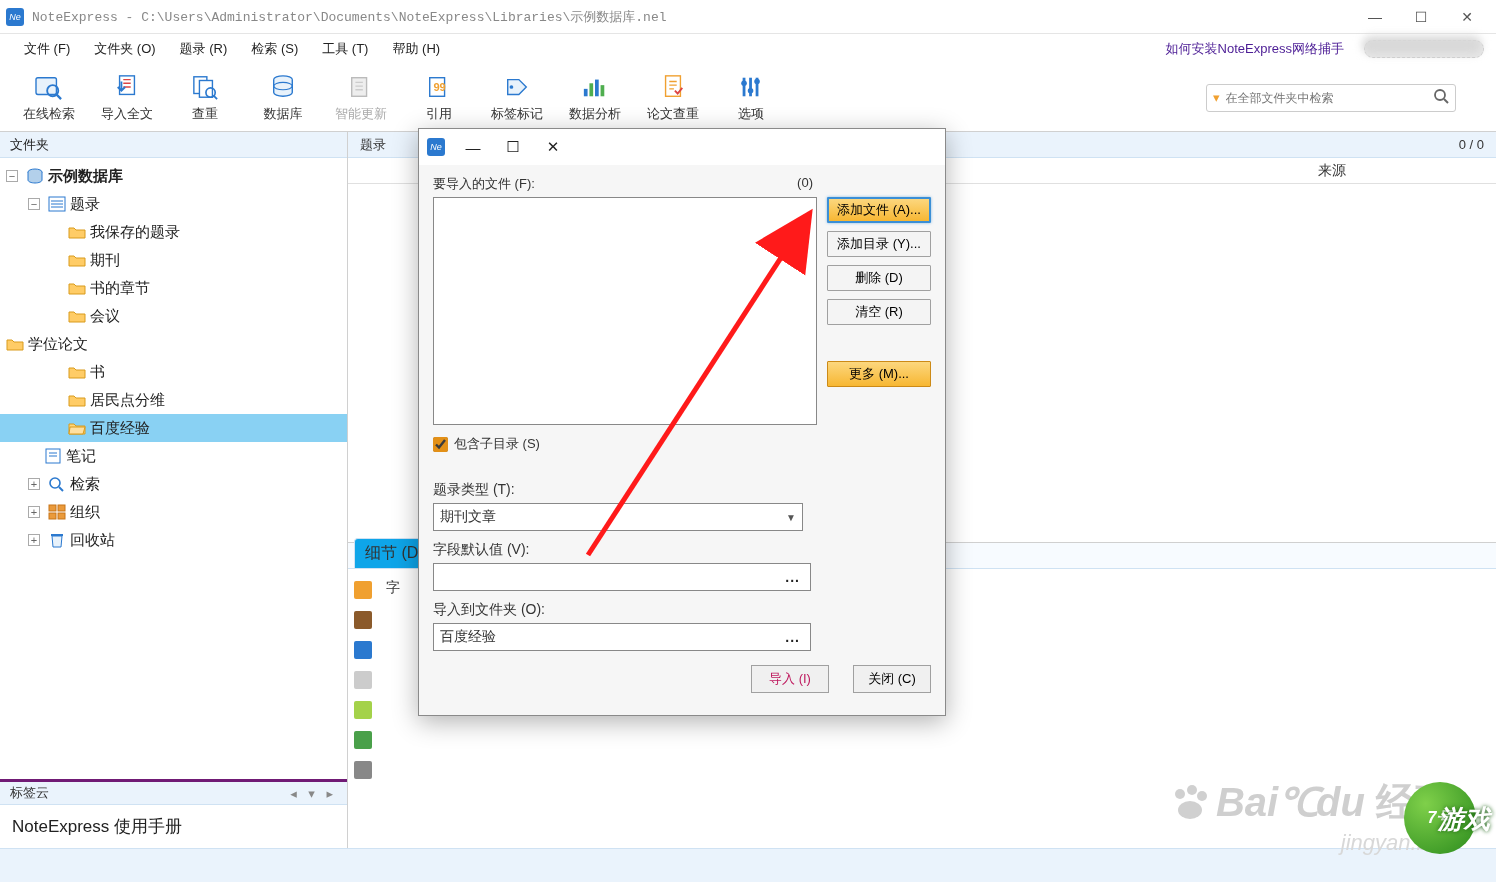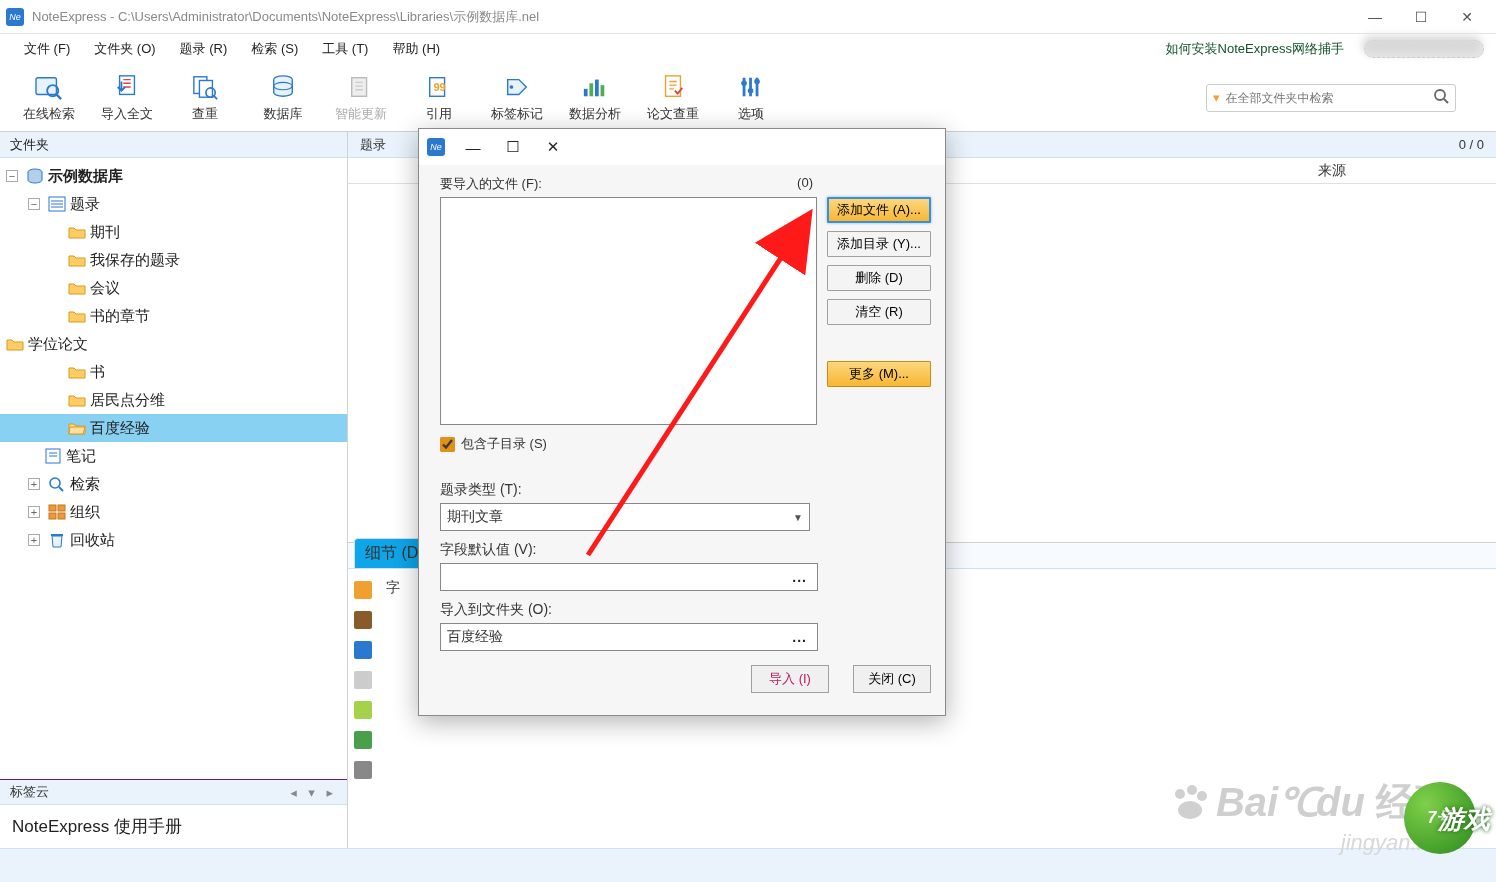--- a/index.html
+++ b/index.html
@@ -1,29 +1,29 @@
 <!DOCTYPE html>
 <html><head>
 <meta charset="utf-8">
 <style>
 * { margin: 0; padding: 0; box-sizing: border-box; font-family: "Microsoft YaHei", "Segoe UI", sans-serif; }
 body { width: 1496px; height: 882px; background: #fff; font-size: 13px; color: #333; overflow: hidden; position: relative; }
 
 
 .titlebar { height: 34px; display: flex; align-items: center; padding: 0 6px; background: #fff; border-bottom: 1px solid #e5e5e5; }
 .titlebar .app-icon { width: 18px; height: 18px; background: #2b79cf; border-radius: 3px; margin-right: 8px; display: flex; align-items: center; justify-content: center; color: #fff; font-size: 9px; font-style: italic; }
-.titlebar .title-text { color: #888; font-size: 13px; flex: 1; }
+.titlebar .title-text { color: #888; font-size: 13px; flex: 1; font-family: Liberation Mono, monospace; }
 .titlebar .win-ctrls { display: flex; gap: 0; }
 .titlebar .win-btn { width: 46px; height: 28px; display: flex; align-items: center; justify-content: center; color: #555; font-size: 14px; }
 
 
 .menubar { height: 30px; display: flex; align-items: center; padding: 0 12px; background: #fff; }
 .menubar .menu-item { padding: 4px 12px; color: #222; font-size: 13px; }
 .menubar .spacer { flex: 1; }
-.menubar .help-link { color: #14532d; font-size: 13px; padding: 4px 12px; }
+.menubar .help-link { color: #4c1d95; font-size: 13px; padding: 4px 12px; }
 .menubar .user-box { width: 120px; height: 18px; background: #e8e8e8; border: 1px dashed #ccc; margin-left: 8px; border-radius: 9px; }
 
 
 .toolbar { height: 68px; display: flex; align-items: center; padding: 0 10px; background: #fff; border-bottom: 1px solid #d0d0d0; }
 .tool-btn { width: 78px; height: 60px; display: flex; flex-direction: column; align-items: center; justify-content: center; gap: 4px; color: #333; border-radius: 2px; }
 .tool-btn.disabled { color: #aaa; }
 .tool-btn .ticon { width: 32px; height: 28px; display: flex; align-items: center; justify-content: center; }
 .tool-btn svg { width: 30px; height: 26px; }
 .toolbar .search-wrap { margin-left: auto; margin-right: 30px; width: 250px; height: 28px; border: 1px solid #ccc; border-radius: 3px; display: flex; align-items: center; padding: 0 6px; gap: 6px; }
 .toolbar .search-wrap input { border: none; outline: none; flex: 1; font-size: 12px; color: #555; background: transparent; }
@@ -35,21 +35,21 @@
 .side-header { height: 26px; background: #eaf3fc; border-bottom: 1px solid #cfe2f3; display: flex; align-items: center; padding: 4px 10px; font-size: 13px; color: #222; }
 
 .tree { flex: 1; overflow: auto; padding: 4px 0; }
 .tree-row { display: flex; align-items: center; height: 28px; padding-left: 6px; gap: 4px; font-size: 15px; color: #222; }
 .tree-row.selected { background: #89d1f3; }
 .tree-toggle { width: 12px; text-align: center; color: #666; font-size: 11px; border: 1px solid #aaa; height: 12px; line-height: 10px; margin-right: 4px; }
 .tree-icon { width: 18px; height: 16px; display: inline-flex; align-items: center; justify-content: center; }
 .folder-ico { fill: #ffcc66; stroke: #d99b1c; }
 .db-ico { fill: #b3d0eb; stroke: #2b79cf; }
 
-.tagcloud-header { height: 26px; background: #eaf3fc; border-top: 1px solid #701a75; border-bottom: 1px solid #cfe2f3; display: flex; align-items: center; justify-content: space-between; padding: 0 10px; }
+.tagcloud-header { height: 26px; background: #eaf3fc; border-top: 3px solid #701a75; border-bottom: 1px solid #cfe2f3; display: flex; align-items: center; justify-content: space-between; padding: 0 10px; }
 .tagcloud-header .arrows { color: #888; letter-spacing: 4px; }
 .tagcloud-body { padding: 10px 12px; font-size: 17px; color: #222; }
 
 
 .content { flex: 1; display: flex; flex-direction: column; }
 .content-header { height: 26px; background: #eaf3fc; border-bottom: 1px solid #cfe2f3; display: flex; align-items: center; justify-content: space-between; padding: 0 12px; }
 .col-headers { height: 26px; display: flex; align-items: center; border-bottom: 1px solid #e0e0e0; color: #333; font-size: 14px; }
 .col-headers .col-src { margin-left: auto; margin-right: 150px; }
 .list-body { flex: 1; background: #fff; }
 .detail-tabs { height: 26px; border-top: 1px solid #d0d0d0; display: flex; align-items: flex-end; padding-left: 6px; gap: 0; background: #f7fbff; }
@@ -62,21 +62,21 @@
 
 
 .statusbar { height: 34px; background: #eaf3fc; border-top: 1px solid #cfe2f3; }
 
 
 .dialog { position: absolute; left: 418px; top: 128px; width: 528px; height: 588px; background: #f6f6f6; border: 1px solid #8a8a8a; box-shadow: 0 6px 24px rgba(0,0,0,0.3); display: flex; flex-direction: column; z-index: 100; }
 .dlg-title { height: 36px; display: flex; align-items: center; padding: 0 8px; background: #fff; }
 .dlg-title .dicon { width: 18px; height: 18px; background: #2b79cf; border-radius: 3px; margin-right: 8px; color: #fff; font-size: 9px; display: flex; align-items: center; justify-content: center; font-style: italic; }
 .dlg-title .dtxt { flex: 1; font-size: 14px; color: #222; }
 .dlg-title .dbtn { width: 40px; height: 28px; display: flex; align-items: center; justify-content: center; color: #222; font-size: 15px; }
-.dlg-body { flex: 1; padding: 10px 14px 12px 14px; margin-left: 7px; }
+.dlg-body { flex: 1; padding: 10px 14px 12px 14px; }
 .file-row { display: flex; justify-content: space-between; margin-bottom: 4px; }
 .file-list { width: 390px; height: 228px; border: 1px solid #888; background: #fff; }
 .dlg-btns { display: flex; flex-direction: column; gap: 8px; }
 .dlg-btn { width: 104px; height: 26px; border: 1px solid #a0a0a0; background: #f4f4f4; font-size: 13px; border-radius: 1px; display: flex; align-items: center; justify-content: center; }
 .dlg-btn.primary { background: linear-gradient(#fcd77e, #f7b733); border: 2px solid #3b8fd6; box-shadow: 0 0 3px rgba(59,143,214,0.6); }
 .dlg-btn.primary2 { background: linear-gradient(#fcd77e, #f7b733); border: 1px solid #cc8a17; }
 .chk-row { margin-top: 10px; display: flex; align-items: center; gap: 6px; }
 .chk-row input { accent-color: #e39017; width: 15px; height: 15px; }
 .field-group { margin-top: 28px; }
 .field-group .fld-label { font-size: 14px; margin-bottom: 4px; }
@@ -264,45 +264,45 @@
             </svg>
           </span>
         <span>题录</span>
       </div>
       <div class="tree-row" style="padding-left:68px;">
           <span class="tree-icon">
             <svg width="18" height="14" viewBox="0 0 18 14">
               <path d="M1 3h5l2 2h9v8H1z" class="folder-ico"></path>
             </svg>
           </span>
+          <span>我保存的题录</span>
+        </div>
+      <div class="tree-row" style="padding-left:68px;">
+          <span class="tree-icon">
+            <svg width="18" height="14" viewBox="0 0 18 14">
+              <path d="M1 3h5l2 2h9v8H1z" class="folder-ico"></path>
+            </svg>
+          </span>
           <span>期刊</span>
         </div>
       <div class="tree-row" style="padding-left:68px;">
           <span class="tree-icon">
             <svg width="18" height="14" viewBox="0 0 18 14">
               <path d="M1 3h5l2 2h9v8H1z" class="folder-ico"></path>
             </svg>
           </span>
-          <span>我保存的题录</span>
+          <span>书的章节</span>
         </div>
       <div class="tree-row" style="padding-left:68px;">
           <span class="tree-icon">
             <svg width="18" height="14" viewBox="0 0 18 14">
               <path d="M1 3h5l2 2h9v8H1z" class="folder-ico"></path>
             </svg>
           </span>
           <span>会议</span>
-        </div>
-      <div class="tree-row" style="padding-left:68px;">
-          <span class="tree-icon">
-            <svg width="18" height="14" viewBox="0 0 18 14">
-              <path d="M1 3h5l2 2h9v8H1z" class="folder-ico"></path>
-            </svg>
-          </span>
-          <span>书的章节</span>
         </div>
       <div class="tree-row" style="">
           <span class="tree-icon">
             <svg width="18" height="14" viewBox="0 0 18 14">
               <path d="M1 3h5l2 2h9v8H1z" class="folder-ico"></path>
             </svg>
           </span>
           <span>学位论文</span>
         </div>
       <div class="tree-row" style="padding-left:68px;">

